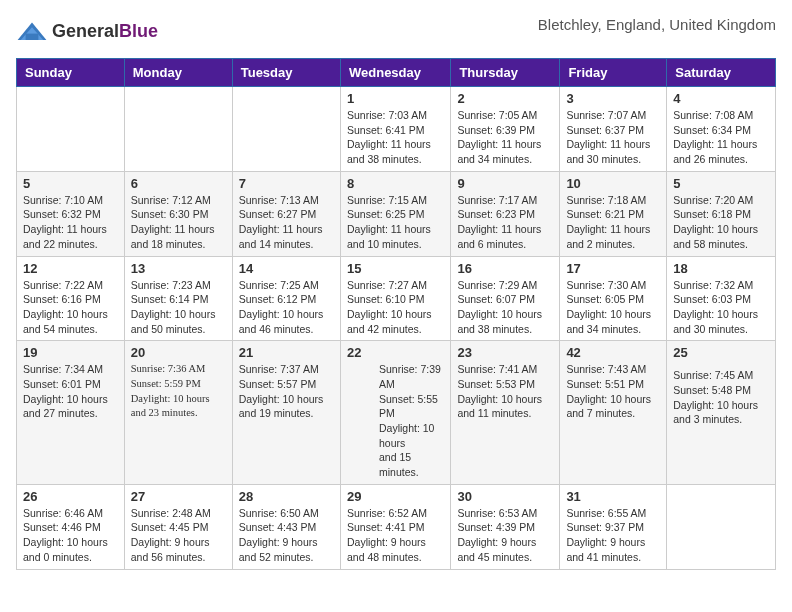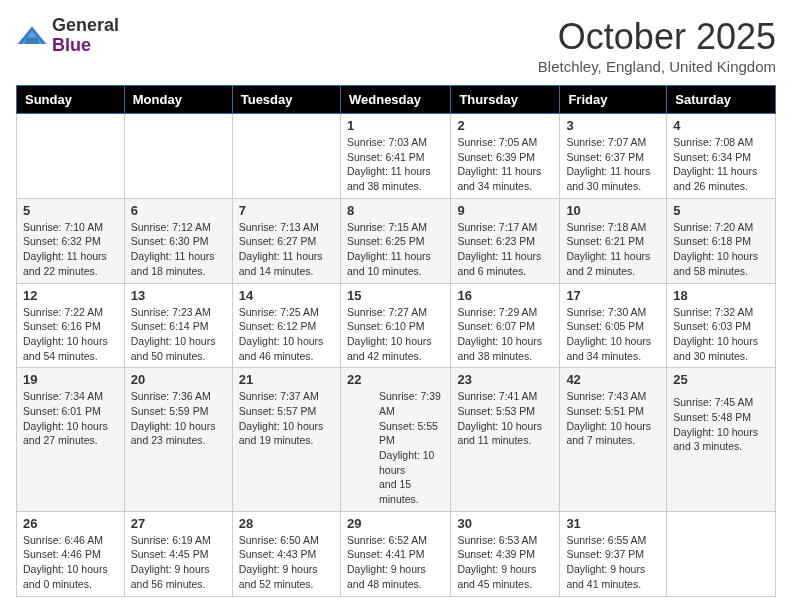--- a/index.html
+++ b/index.html
@@ -15,21 +15,20 @@
       justify-content: space-between;
       align-items: flex-start;
       margin-bottom: 10px;
     }
     .logo {
       display: flex;
       align-items: center;
     }
     .logo-text {
       display: flex;
-      flex-direction: column;
       line-height: 1.1;
     }
     .logo-general {
       font-size: 18px;
       font-weight: bold;
       color: #333;
     }
     .logo-blue {
       font-size: 18px;
       font-weight: bold;
@@ -51,21 +50,21 @@
     .location {
       font-size: 15px;
       color: #555;
     }
     .calendar {
       width: 100%;
       border-collapse: collapse;
       border: 1px solid #ccc;
     }
     .calendar th {
-      background: #000000;
+      background: #4c1d95;
       color: #fff;
       text-align: left;
       padding: 6px 8px;
       font-size: 13px;
       border: 1px solid #2e6aaa;
     }
     .calendar td {
       border: 1px solid #ccc;
       vertical-align: top;
       padding: 4px 6px;
@@ -109,21 +108,20 @@
       <polygon points="20,8 38,30 2,30" fill="#3a7abf"></polygon>
       <polygon points="20,14 34,30 6,30" fill="#5a9adf"></polygon>
       <rect x="12" y="22" width="16" height="8" fill="#3a7abf"></rect>
     </svg>
     <div class="logo-text">
       <span class="logo-general">General</span>
       <span class="logo-blue">Blue</span>
     </div>
   </div>
   <div class="title-block">
-    <div class="month-title">October 2025</div>
     <div class="location">Bletchley, England, United Kingdom</div>
   </div>
 </div>
 
 <table class="calendar">
   <thead>
     <tr>
 
     <th>Sunday</th>
         <th>Monday</th>
@@ -273,21 +271,21 @@
       <tr class="row-even">
         <td>
           <span class="day-number">19</span>
           <div class="day-info" style="white-space: pre-line;">Sunrise: 7:34 AM
 Sunset: 6:01 PM
 Daylight: 10 hours
 and 27 minutes.</div>
         </td>
         <td>
           <span class="day-number">20</span>
-          <div class="day-info" style="white-space: pre-line;">Sunrise: 7:36 AM
+          <div class="day-info" style="white-space: pre-line; font-family: Liberation Serif, serif;">Sunrise: 7:36 AM
 Sunset: 5:59 PM
 Daylight: 10 hours
 and 23 minutes.</div>
         </td>
         <td>
           <span class="day-number">21</span>
           <div class="day-info" style="white-space: pre-line;">Sunrise: 7:37 AM
 Sunset: 5:57 PM
 Daylight: 10 hours
 and 19 minutes.</div>
@@ -324,21 +322,21 @@
       <tr class="row-odd">
         <td>
           <span class="day-number">26</span>
           <div class="day-info" style="white-space: pre-line;">Sunrise: 6:46 AM
 Sunset: 4:46 PM
 Daylight: 10 hours
 and 0 minutes.</div>
         </td>
         <td>
           <span class="day-number">27</span>
-          <div class="day-info" style="white-space: pre-line;">Sunrise: 6:19 AM
+          <div class="day-info" style="white-space: pre-line;">Sunrise: 2:48 AM
 Sunset: 4:45 PM
 Daylight: 9 hours
 and 56 minutes.</div>
         </td>
         <td>
           <span class="day-number">28</span>
           <div class="day-info" style="white-space: pre-line;">Sunrise: 6:50 AM
 Sunset: 4:43 PM
 Daylight: 9 hours
 and 52 minutes.</div>

